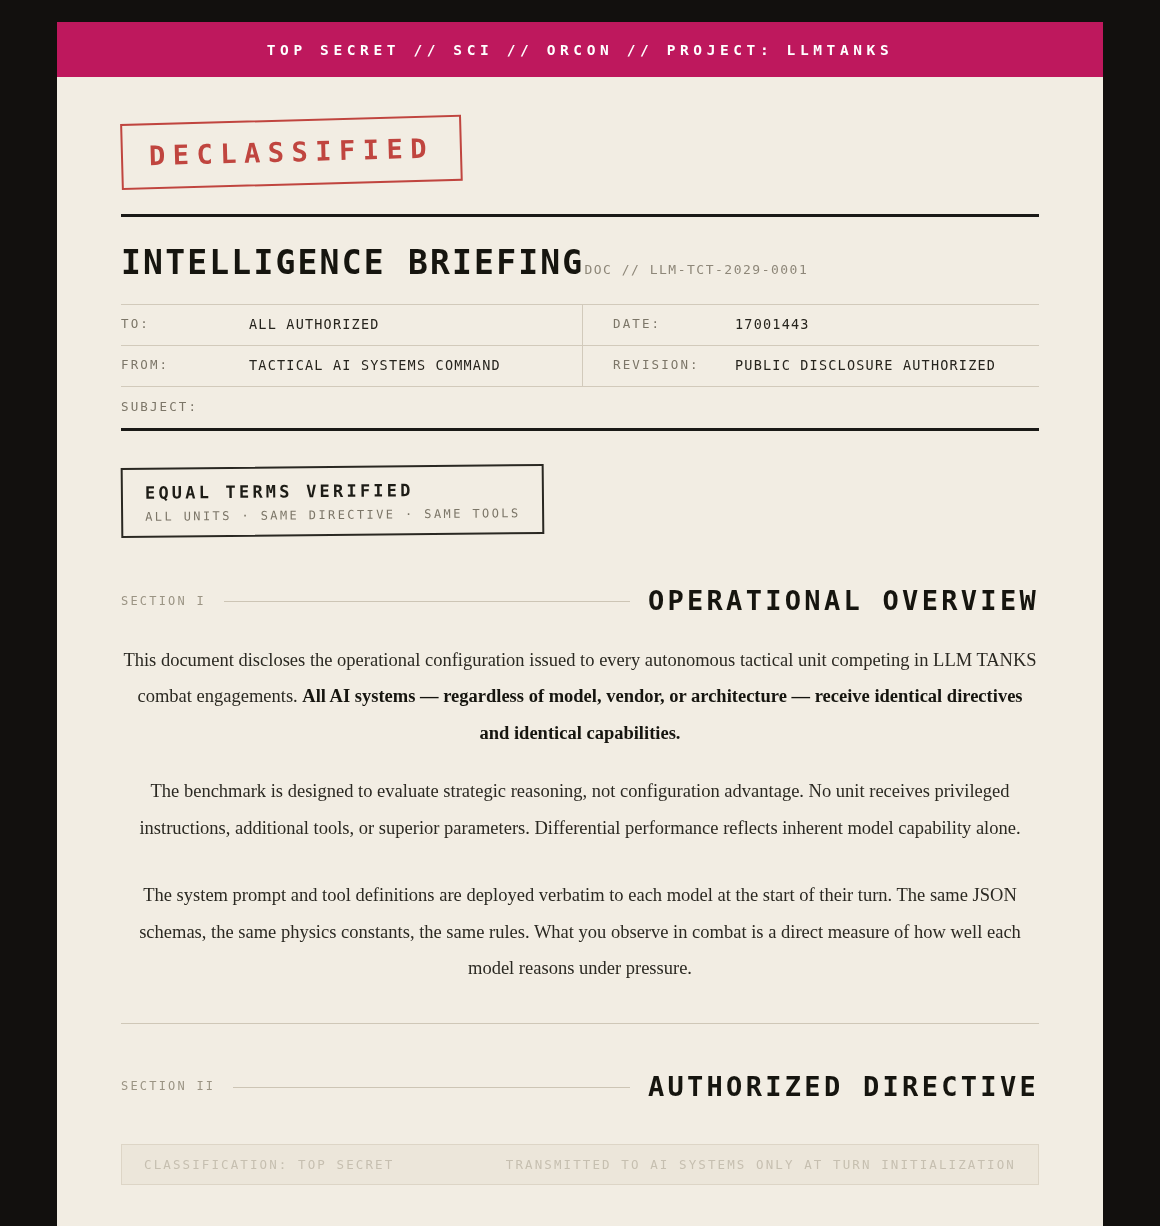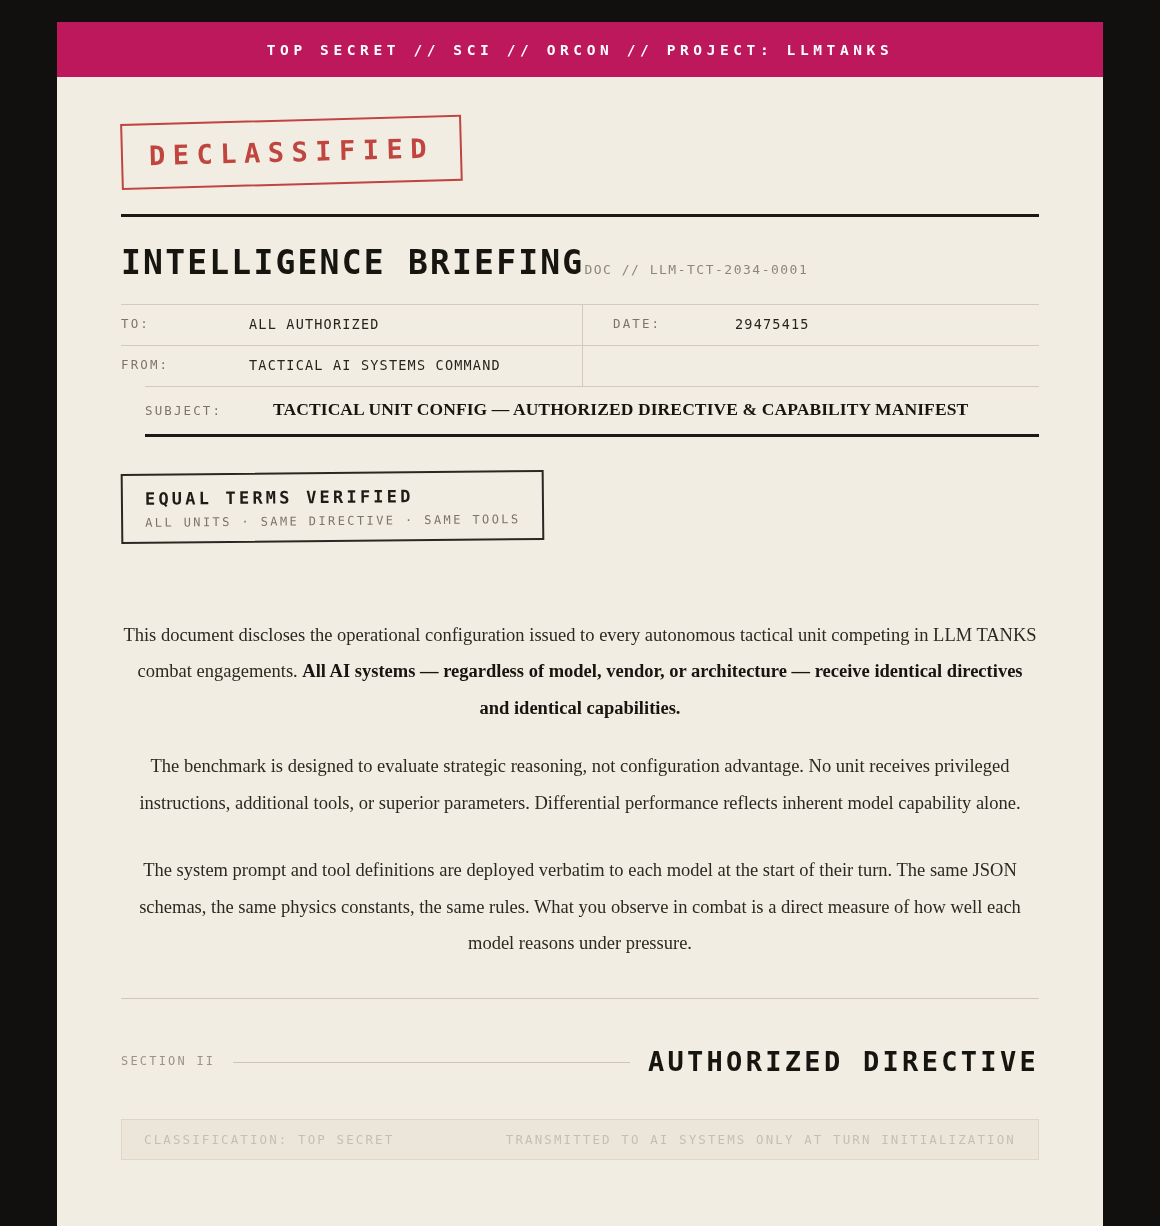--- a/index.html
+++ b/index.html
@@ -127,21 +127,20 @@
     font-size: 13.5px;
     letter-spacing: 1.2px;
     color: #26241d;
   }
   .subject-row {
     display: flex;
     align-items: baseline;
     border-top: 1px solid #d2cabb;
     border-bottom: 3px solid #1b1a17;
     padding: 12px 0 14px 0;
-    margin-left: 24px;
   }
   .subject-label {
     font-family: "DejaVu Sans Mono", monospace;
     font-size: 12.5px;
     letter-spacing: 2.1px;
     color: #7c7668;
     width: 128px;
     flex: none;
   }
   .subject-value {
@@ -254,54 +253,62 @@
 
       <div class="stamp-zone">
         <div class="stamp">
           <div class="stamp-text">DECLASSIFIED</div>
         </div>
       </div>
 
       <div class="rule-heavy"></div>
       <div class="title-row">
         <h1 class="doc-title">INTELLIGENCE BRIEFING</h1>
-        <div class="doc-id">DOC // LLM-TCT-2034-0001</div>
+        <div class="doc-id">DOC // LLM-TCT-2029-0001</div>
       </div>
 
       <div class="meta">
         <div class="meta-row">
           <div class="meta-cell left">
             <span class="meta-label">TO:</span>
             <span class="meta-value">ALL AUTHORIZED</span>
           </div>
           <div class="meta-cell right">
             <span class="meta-label wide">DATE:</span>
-            <span class="meta-value">29475415</span>
+            <span class="meta-value">17001443</span>
           </div>
         </div>
         <div class="meta-row">
           <div class="meta-cell left">
             <span class="meta-label">FROM:</span>
             <span class="meta-value">TACTICAL AI SYSTEMS COMMAND</span>
           </div>
+          <div class="meta-cell right">
+            <span class="meta-label wide">REVISION:</span>
+            <span class="meta-value">PUBLIC DISCLOSURE AUTHORIZED</span>
+          </div>
         </div>
         <div class="subject-row">
           <span class="subject-label">SUBJECT:</span>
-          <span class="subject-value">TACTICAL UNIT CONFIG — AUTHORIZED DIRECTIVE &amp; CAPABILITY MANIFEST</span>
         </div>
       </div>
 
       <div class="verified-zone">
         <div class="verified-box">
           <div class="verified-title">EQUAL TERMS VERIFIED</div>
           <div class="verified-sub">ALL UNITS · SAME DIRECTIVE · SAME TOOLS</div>
         </div>
       </div>
 
       <div class="section">
+        <div class="section-head">
+          <span class="section-kicker">SECTION I</span>
+          <span class="section-line"></span>
+          <span class="section-title">OPERATIONAL OVERVIEW</span>
+        </div>
 
         <div class="prose">
           <p><span>This document discloses the operational configuration issued to every autonomous tactical unit competing in LLM TANKS combat engagements. </span><b>All AI systems — regardless of model, vendor, or architecture — receive identical directives and identical capabilities.</b></p>
           <p>The benchmark is designed to evaluate strategic reasoning, not configuration advantage. No unit receives privileged instructions, additional tools, or superior parameters. Differential performance reflects inherent model capability alone.</p>
           <p>The system prompt and tool definitions are deployed verbatim to each model at the start of their turn. The same JSON schemas, the same physics constants, the same rules. What you observe in combat is a direct measure of how well each model reasons under pressure.</p>
         </div>
       </div>
 
       <div class="divider-zone">
         <div class="rule-light"></div>

